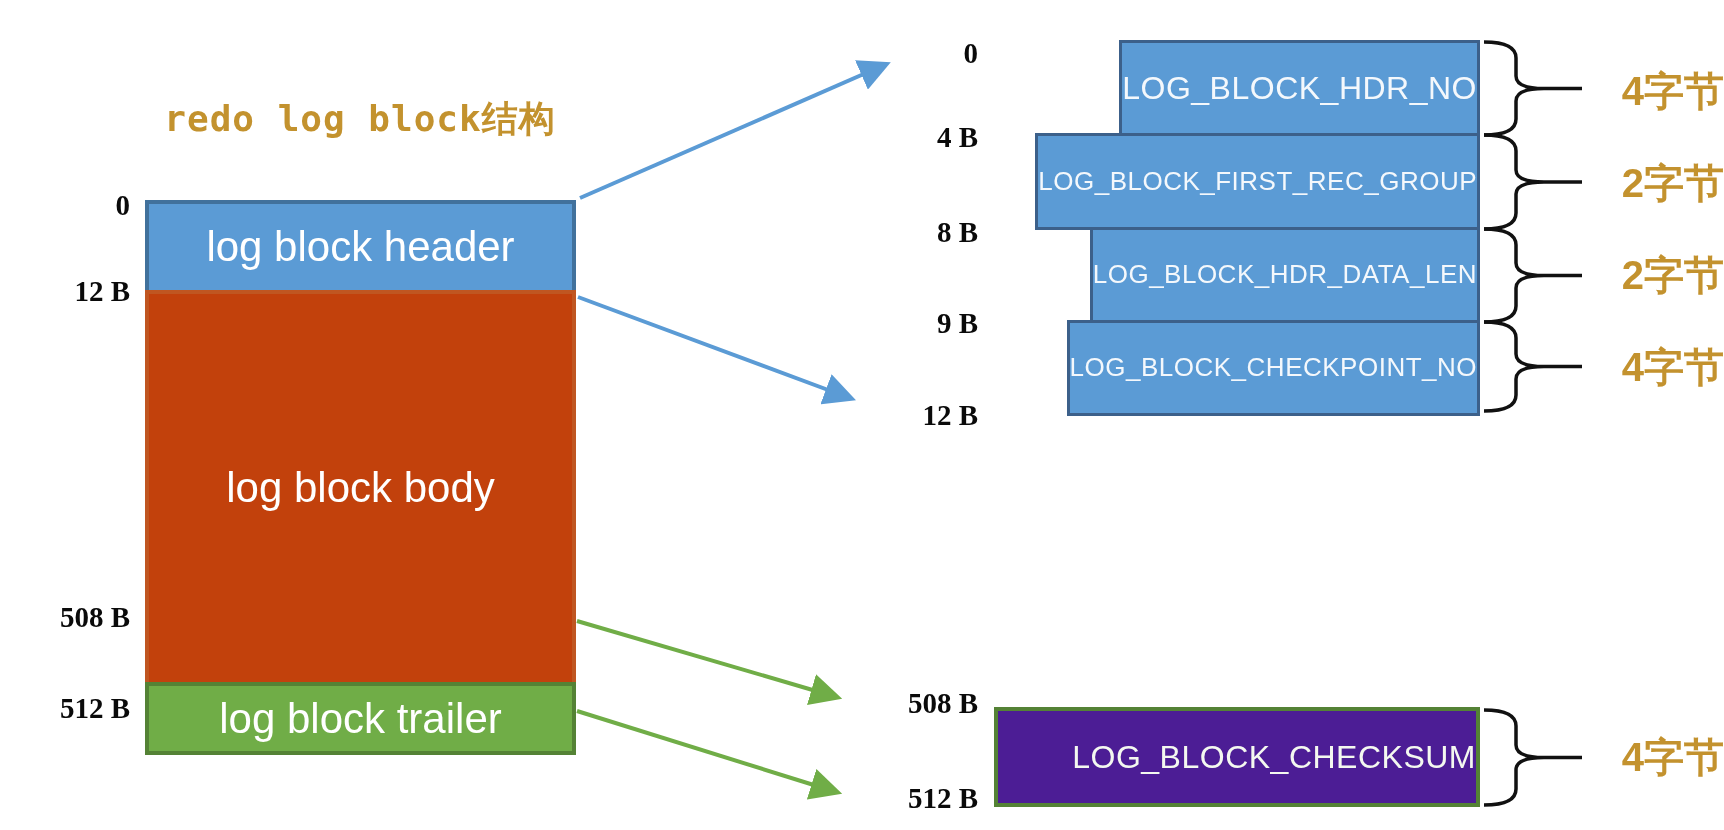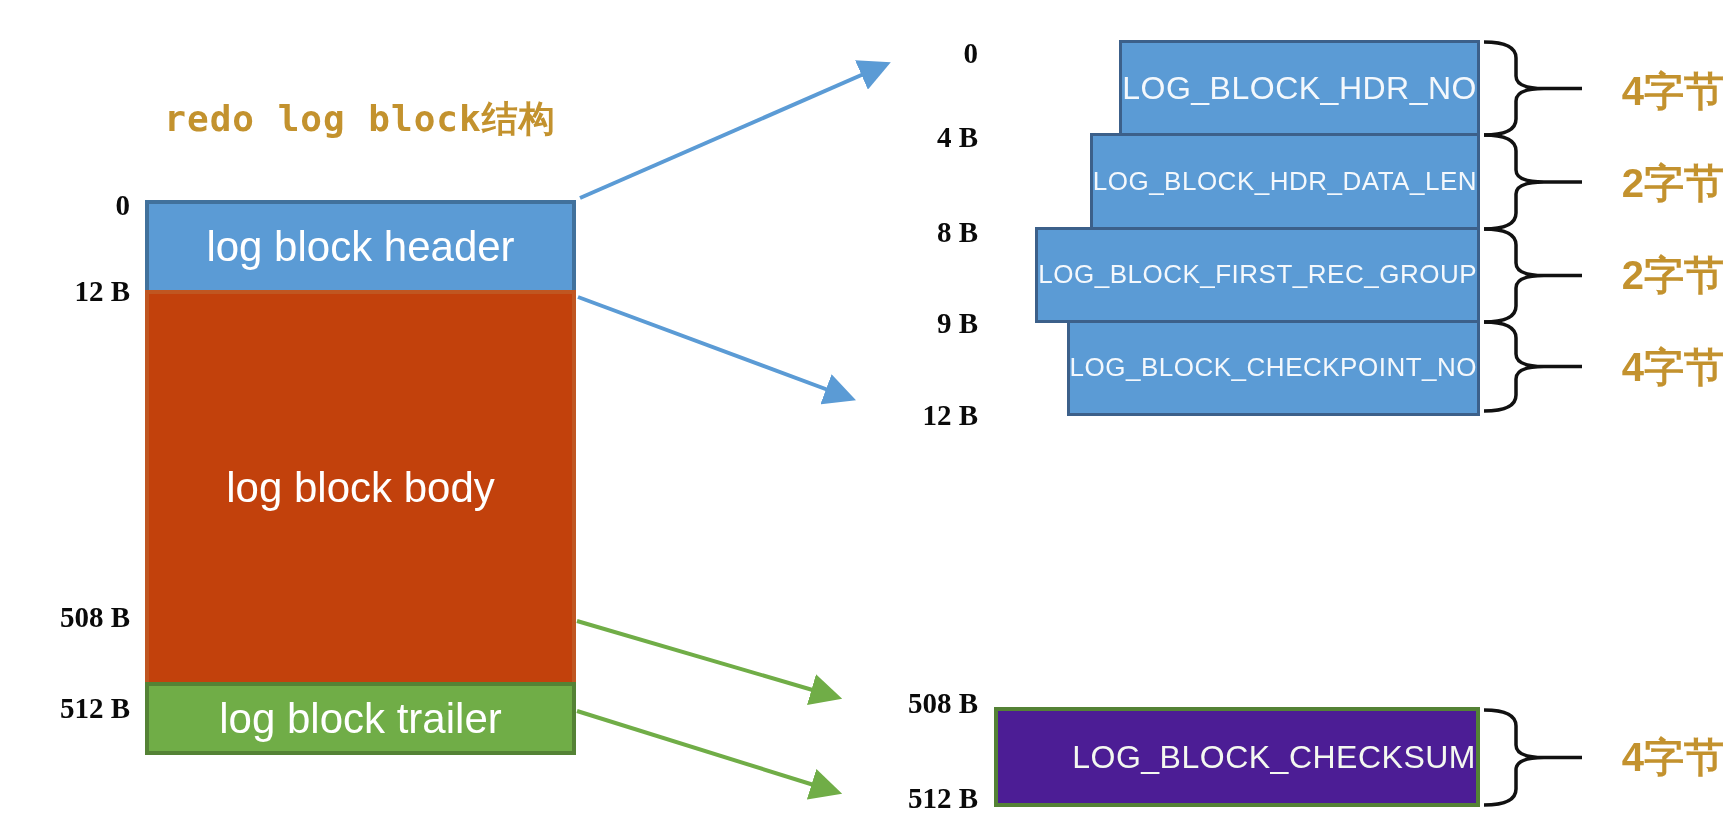--- a/index.html
+++ b/index.html
@@ -127,24 +127,24 @@
   <div class="offset" style="left:10px; top:188px;">0</div>
   <div class="offset" style="left:10px; top:274px;">12 B</div>
   <div class="offset" style="left:10px; top:600px;">508 B</div>
   <div class="offset" style="left:10px; top:691px;">512 B</div>
 
   <div class="abs hdr-detail">
     <div class="hdr-row">
       <span class="field big">LOG_BLOCK_HDR_NO</span>
     </div>
     <div class="hdr-row">
+      <span class="field">LOG_BLOCK_FIRST_REC_GROUP</span>
+    </div>
+    <div class="hdr-row">
       <span class="field">LOG_BLOCK_HDR_DATA_LEN</span>
-    </div>
-    <div class="hdr-row">
-      <span class="field">LOG_BLOCK_FIRST_REC_GROUP</span>
     </div>
     <div class="hdr-row">
       <span class="field">LOG_BLOCK_CHECKPOINT_NO</span>
     </div>
   </div>
 
   <div class="offset" style="left:858px; top:36px;">0</div>
   <div class="offset" style="left:858px; top:120px;">4 B</div>
   <div class="offset" style="left:858px; top:215px;">8 B</div>
   <div class="offset" style="left:858px; top:306px;">9 B</div>

